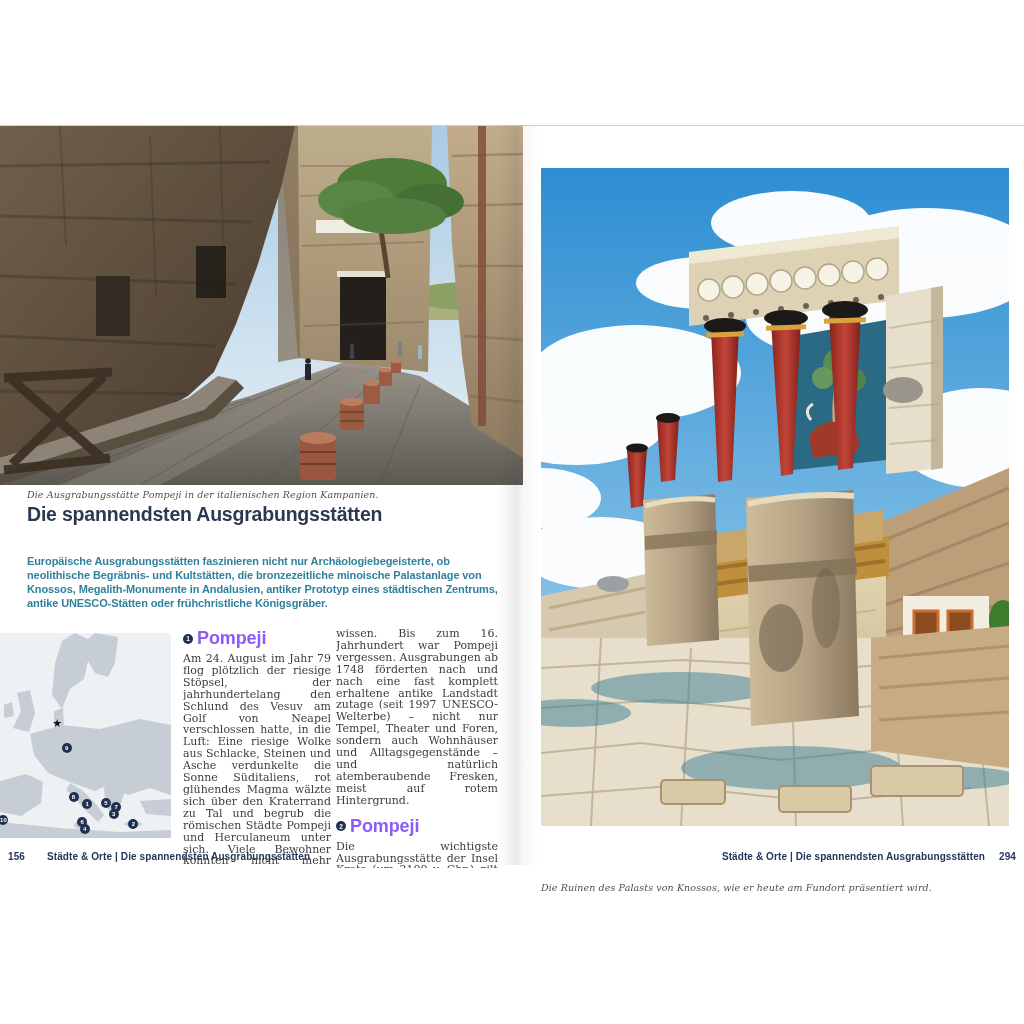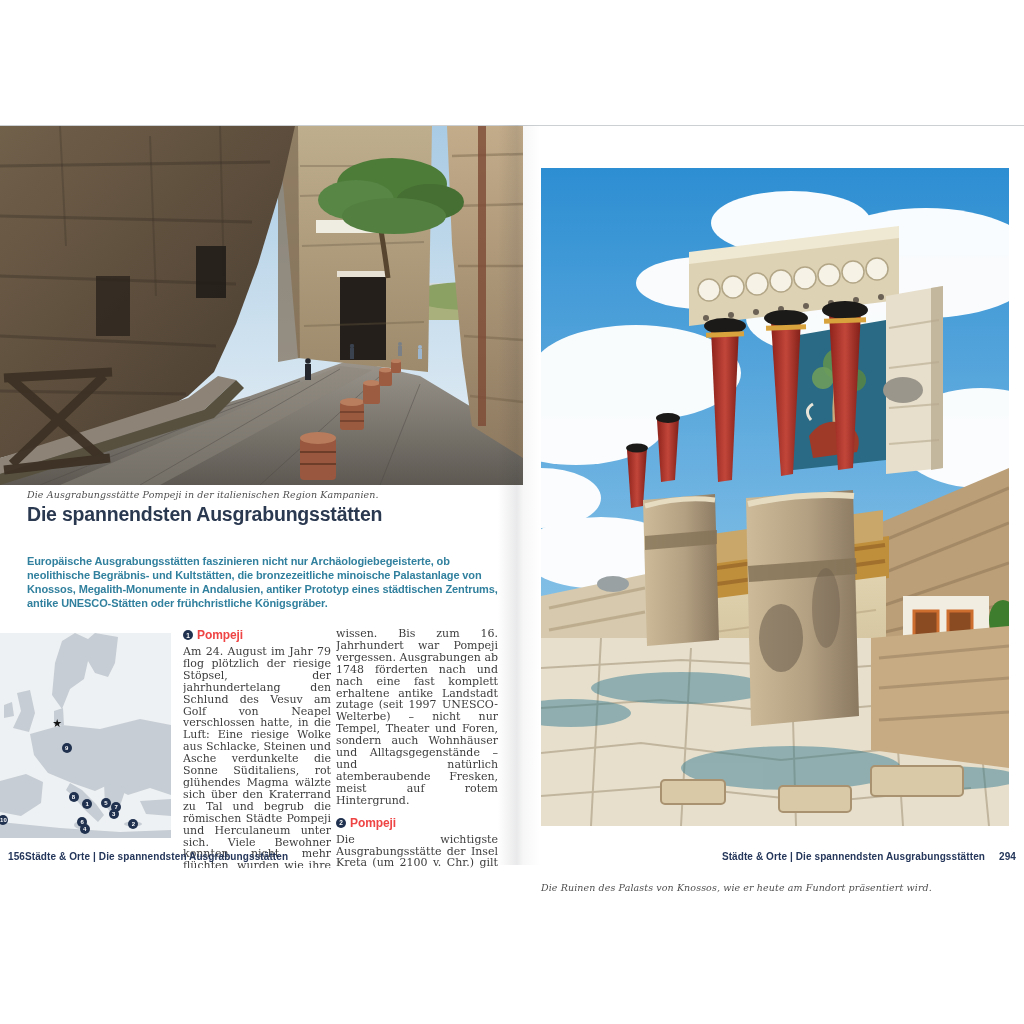--- a/index.html
+++ b/index.html
@@ -29,27 +29,27 @@
               border-radius:50%;background:#20314f;color:#ffffff;font-size:6px;font-weight:bold;
               display:flex;align-items:center;justify-content:center;line-height:1;}
   .map-star{position:absolute;margin-left:-6px;margin-top:-7px;font-size:11px;color:#111111;line-height:1;}
   
   .col{position:absolute;top:628px;height:240px;overflow:hidden;}
   .col1{left:183px;width:148px;}
   .col2{left:336px;width:162px;}
   .sec-head{display:flex;align-items:center;gap:4px;margin:0 0 4px 0;}
   .sec-head .num{width:10px;height:10px;border-radius:50%;background:#20314f;color:#fff;
                  font-size:6.5px;font-weight:bold;display:flex;align-items:center;justify-content:center;flex:0 0 auto;}
-  .sec-head .lbl{font-size:12px;font-weight:bold;color:#ef4444;letter-spacing:-.1px;}
+  .sec-head .lbl{font-size:18px;font-weight:bold;color:#8b5cf6;letter-spacing:-.1px;}
   .body-text{font-family:"DejaVu Serif",serif;font-size:11px;line-height:11.9px;
              color:#3d3d3d;text-align:justify;margin:0;}
   .gap{height:9px;}
   
   .footer{position:absolute;top:851px;font-size:10px;font-weight:bold;color:#24365a;letter-spacing:.1px;}
-  .footer-left{left:8px;display:flex;}
+  .footer-left{left:8px;display:flex;gap:22px;}
   .footer-right{right:8px;display:flex;gap:14px;justify-content:flex-end;}
 </style>
 </head>
 <body>
 
 <div class="canvas">
 
   <div class="hairline-top"></div>
 
   <div>

